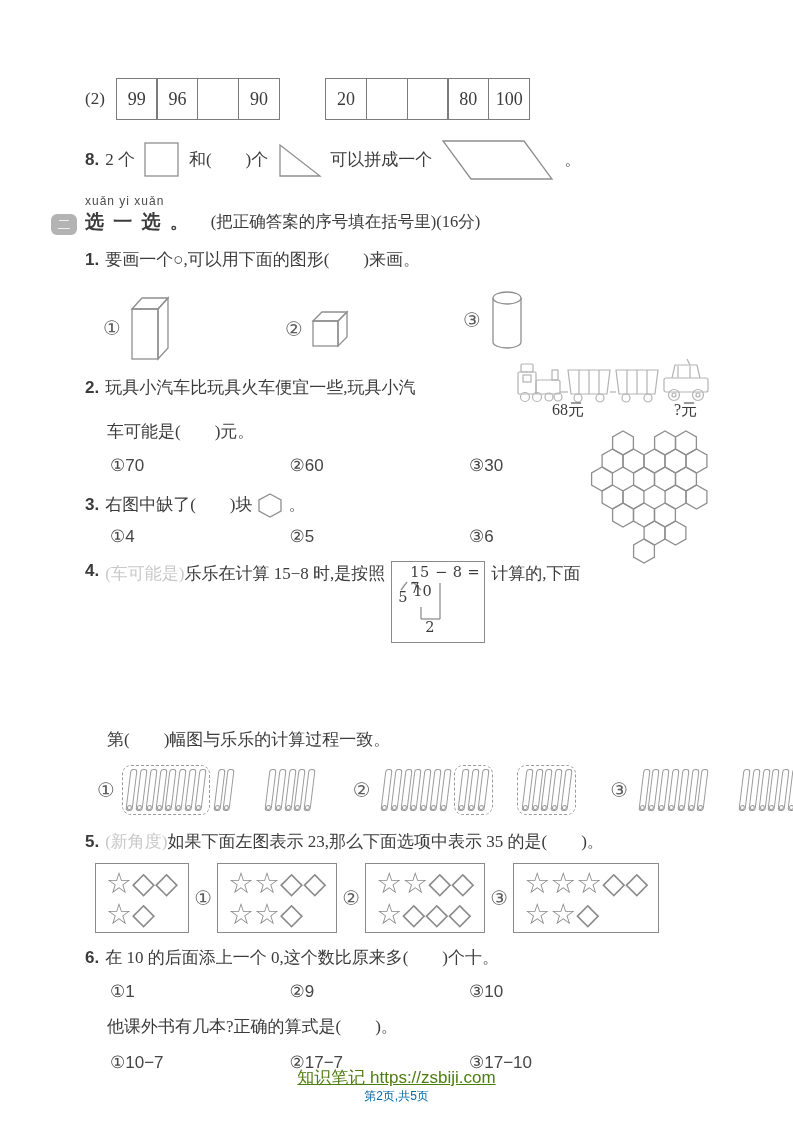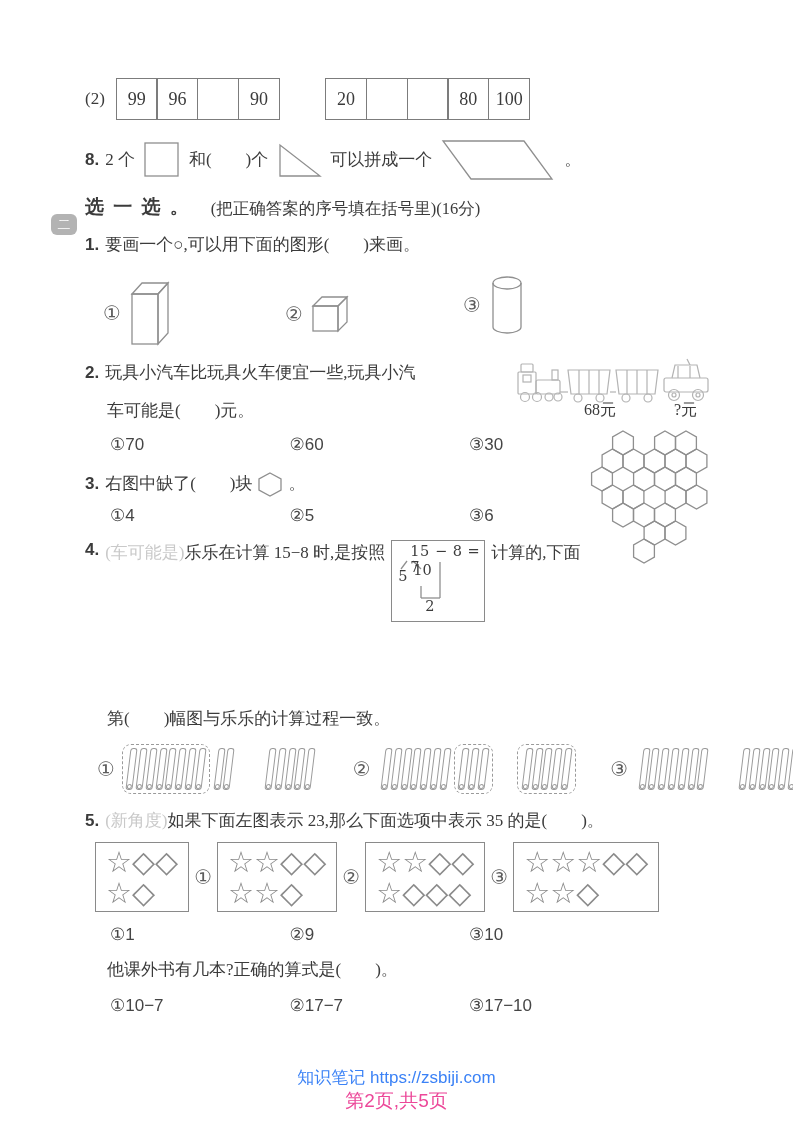--- a/index.html
+++ b/index.html
@@ -19,21 +19,21 @@
   
   .q8-row{display:flex;align-items:center;margin-top:16px;height:48px;}
   .q8-row .txt{white-space:nowrap;}
   .shape-svg{margin:0 8px;}
   
   .sec-hdr{position:relative;margin-top:10px;}
   .badge{position:absolute;left:-34px;top:20px;width:26px;height:21px;background:#b3b3b3;
          border-radius:6px;color:#fff;font-size:13px;display:flex;align-items:center;
          justify-content:center;font-family:"Liberation Sans",sans-serif;}
   .pinyin{font-family:"Liberation Sans","DejaVu Sans",sans-serif;font-size:12px;color:#4c4c4c;letter-spacing:1px;}
-  .sec-line{display:flex;align-items:flex-end;margin-top:1px;}
+  .sec-line{display:flex;align-items:center;margin-top:1px;}
   .sec-title{font-weight:bold;font-size:19px;letter-spacing:2px;font-family:"Liberation Sans",sans-serif;}
   .sec-note{font-size:16.5px;margin-left:20px;}
   
   .q1-shapes{position:relative;height:86px;margin-top:8px;}
   .shape-group{position:absolute;display:flex;align-items:center;}
   .marker{font-size:20px;color:#5d5d5d;margin-right:6px;font-family:"DejaVu Sans",sans-serif;}
   
   .opts{padding-left:25px;font-size:18px;margin-top:10px;}
   .opt{display:inline-block;width:175px;font-family:Liberation Sans, sans-serif;
        font-size:17px;color:#454545;}
@@ -63,23 +63,23 @@
   .q5-marker{font-size:20px;color:#5d5d5d;margin:0 5px;font-family:"DejaVu Sans",sans-serif;}
   .q5-box{border:1.5px solid #8a8a8a;padding:3px 10px;min-height:62px;}
   .q5-row{display:flex;align-items:center;height:31px;}
   .glyph{font-family:"DejaVu Sans",sans-serif;color:#8a8a8a;line-height:30px;}
   .glyph.star{font-size:29px;}
   .glyph.diamond{font-size:30px;}
   
   .abs{position:absolute;}
   .price{position:absolute;font-size:16px;color:#3b3b3b;}
   .footer-site{position:absolute;top:1066px;left:0;width:100%;text-align:center;
-               font-family:"Liberation Sans","DejaVu Sans",sans-serif;font-size:17px;color:#3b82f6;}
+               font-family:"Liberation Sans","DejaVu Sans",sans-serif;font-size:17px;color:#4d7c0f;text-decoration:underline;}
   .footer-page{position:absolute;top:1088px;left:0;width:100%;text-align:center;
-               font-family:"Liberation Sans","DejaVu Sans",sans-serif;font-size:19px;color:#ec4899;}
+               font-family:"Liberation Sans","DejaVu Sans",sans-serif;font-size:12px;color:#0369a1;}
   .lineart{stroke:#8f8f8f;fill:none;stroke-width:1.3;}
   .lineart-lt{stroke:#b3b3b3;fill:none;stroke-width:1.2;}
 </style>
 </head>
 <body>
 
 <div class="page">
   <div class="content">
 
     <div class="seq-row">
@@ -112,20 +112,21 @@
       </svg>
       <span class="txt">可以拼成一个</span>
       <svg class="shape-svg" width="116" height="44">
         <polygon class="lineart" points="3,3 84,3 112,41 31,41"></polygon>
       </svg>
       <span class="txt">。</span>
     </div>
 
     <div class="sec-hdr">
       <div class="badge">二</div>
+      <div class="pinyin">xuǎn yi xuǎn</div>
       <div class="sec-line">
         <span class="sec-title">选 一 选 。</span>
         <span class="sec-note">(把正确答案的序号填在括号里)(16分)</span>
       </div>
     </div>
 
     <div class="txt" style="margin-top:12px;">
       <span class="num">1.</span><span>要画一个○,可以用下面的图形(　　)来画。</span>
     </div>
     <div class="q1-shapes">
@@ -153,21 +154,21 @@
           <line class="lineart" x1="34" y1="9" x2="34" y2="53"></line>
           <path class="lineart" d="M6,53 A14,6 0 0 0 34,53"></path>
         </svg>
       </div>
     </div>
 
     <div style="margin-top:8px;">
       <div class="txt" style="width:445px;">
         <span class="num">2.</span><span>玩具小汽车比玩具火车便宜一些,玩具小汽</span>
       </div>
-      <div class="txt" style="margin-top:12px;padding-left:22px;">车可能是(　　)元。</div>
+      <div class="txt" style="margin-top:18px;padding-left:22px;">车可能是(　　)元。</div>
       <div class="opts">
         <span class="opt">①70</span>
         <span class="opt">②60</span>
         <span class="opt">③30</span>
       </div>
     </div>
 
     <div style="margin-top:16px;">
       <div class="txt" style="display:flex;align-items:center;">
         <span class="num">3.</span>
@@ -333,20 +334,23 @@
             <div class="q5-row">
               <span class="glyph star">☆</span>
               <span class="glyph star">☆</span>
               <span class="glyph diamond">◇</span>
             </div>
           </div>
         </div>
     </div>
 
     <div style="margin-top:12px;">
+      <div class="txt">
+        <span class="num">6.</span><span>在 10 的后面添上一个 0,这个数比原来多(　　)个十。</span>
+      </div>
       <div class="opts">
         <span class="opt">①1</span>
         <span class="opt">②9</span>
         <span class="opt">③10</span>
       </div>
     </div>
 
     <div style="margin-top:12px;">
       <div class="txt" style="margin-top:9px;padding-left:22px;">他课外书有几本?正确的算式是(　　)。</div>
       <div class="opts" style="margin-top:12px;">
@@ -387,21 +391,21 @@
     <rect class="lineart-lt" x="4" y="20" width="44" height="14" rx="2"></rect>
     <polyline class="lineart-lt" points="12,20 15,7 37,7 40,20"></polyline>
     <line class="lineart-lt" x1="18" y1="8" x2="18" y2="20"></line>
     <line class="lineart-lt" x1="30" y1="8" x2="30" y2="20"></line>
     <line class="lineart-lt" x1="30" y1="7" x2="27" y2="1"></line>
     <circle class="lineart-lt" cx="14" cy="37" r="5.5"></circle>
     <circle class="lineart-lt" cx="38" cy="37" r="5.5"></circle>
     <circle class="lineart-lt" cx="14" cy="37" r="2"></circle>
     <circle class="lineart-lt" cx="38" cy="37" r="2"></circle>
   </svg>
-  <span class="price" style="left:552px;top:400px;margin-left:32px;">68元</span>
+  <span class="price" style="left:552px;top:400px;">68元</span>
   <span class="price" style="left:674px;top:400px;">?元</span>
 
   <svg class="abs lineart" style="left:586px;top:428px;" width="142" height="146">
       <polygon points="37,3 47.4,9 47.4,21 37,27 26.6,21 26.6,9"></polygon>
       <polygon points="79,3 89.4,9 89.4,21 79,27 68.6,21 68.6,9"></polygon>
       <polygon points="100,3 110.4,9 110.4,21 100,27 89.6,21 89.6,9"></polygon>
       <polygon points="26.5,21 36.9,27 36.9,39 26.5,45 16.1,39 16.1,27"></polygon>
       <polygon points="47.5,21 57.9,27 57.9,39 47.5,45 37.1,39 37.1,27"></polygon>
       <polygon points="68.5,21 78.9,27 78.9,39 68.5,45 58.1,39 58.1,27"></polygon>
       <polygon points="89.5,21 99.9,27 99.9,39 89.5,45 79.1,39 79.1,27"></polygon>

